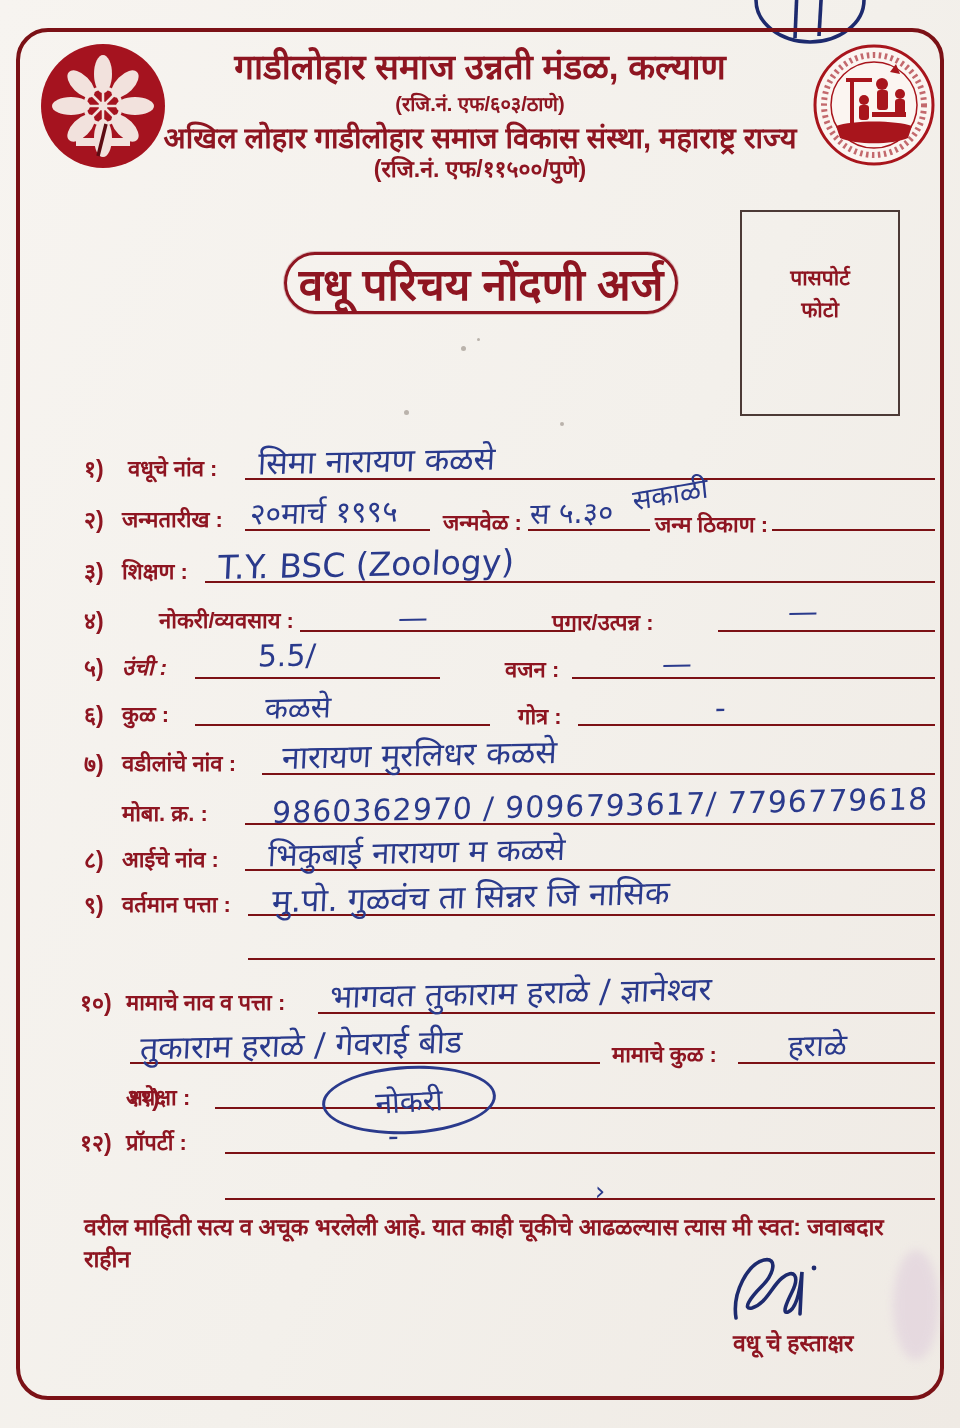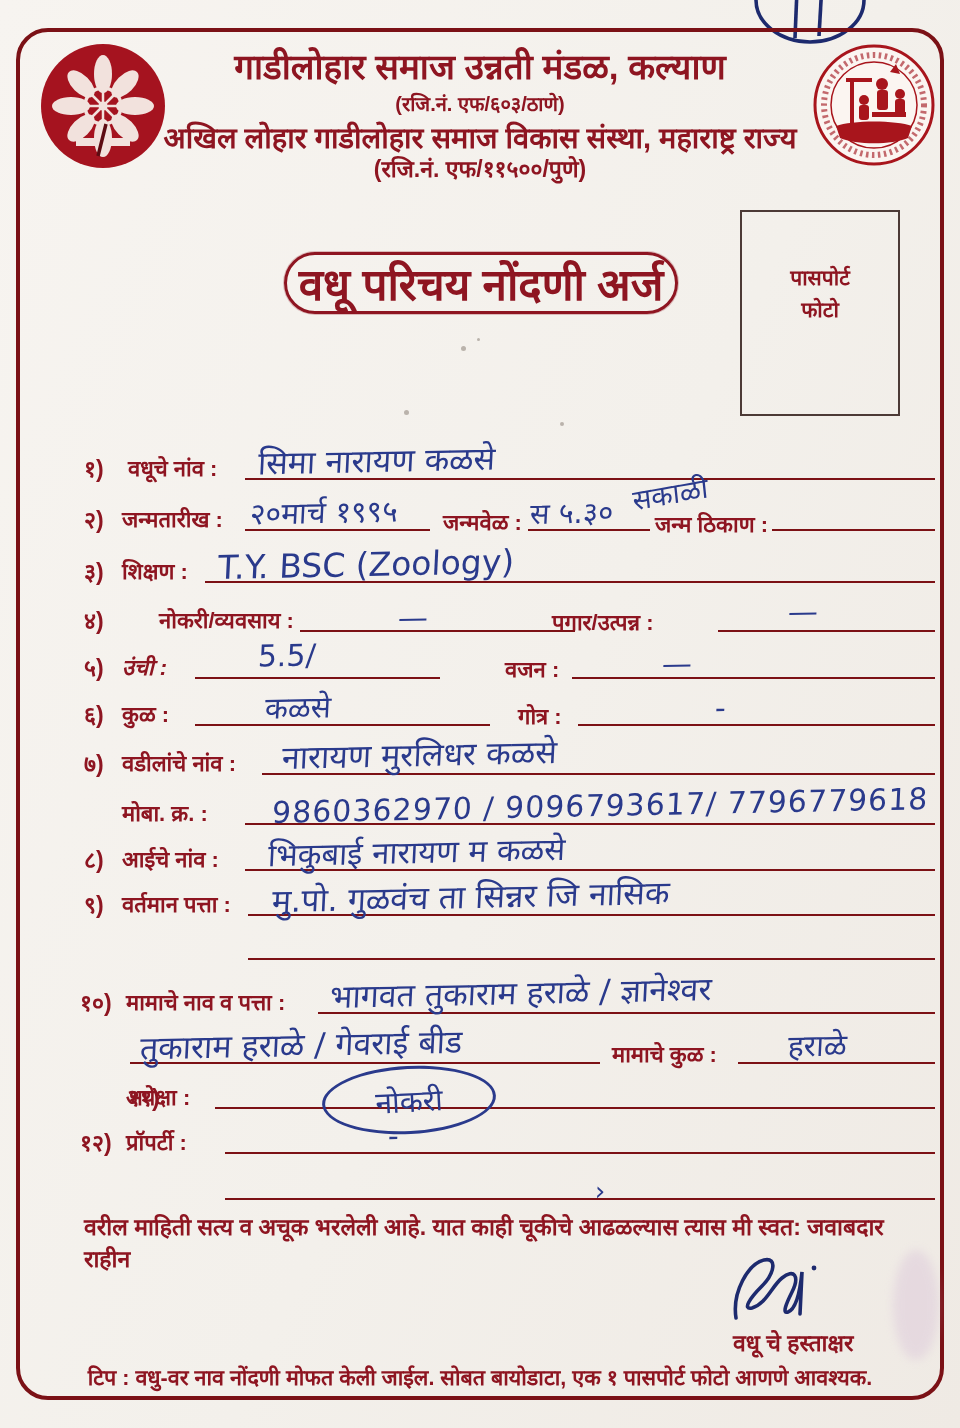--- a/index.html
+++ b/index.html
@@ -199,15 +199,14 @@
   <div class="hw hw-sm" style="left:595px;top:1176px;">›</div>
 
   <div class="decl">वरील माहिती सत्य व अचूक भरलेली आहे. यात काही चूकीचे आढळल्यास त्यास मी स्वत: जवाबदार राहीन</div>
 
   <svg style="position:absolute;left:722px;top:1252px;" width="110" height="78" viewBox="0 0 110 78">
     <path d="M14,66 C10,40 26,12 42,8 C56,5 52,22 40,34 C28,46 20,58 30,56 C44,52 50,34 60,26 C72,16 78,24 70,40 C64,52 60,62 66,60 C74,57 78,40 80,20 L78,62" fill="none" stroke="#1d2a6e" stroke-width="3.6" stroke-linecap="round"></path>
     <circle cx="92" cy="16" r="2.4" fill="#1d2a6e"></circle>
   </svg>
   <div class="sig-label">वधू चे हस्ताक्षर</div>
 
-  <div class="footer">टिप : वधु-वर नाव नोंदणी मोफत केली जाईल. सोबत बायोडाटा, एक १ पासपोर्ट फोटो आणणे आवश्यक.</div>
 
 </div>
 
 </body></html>

